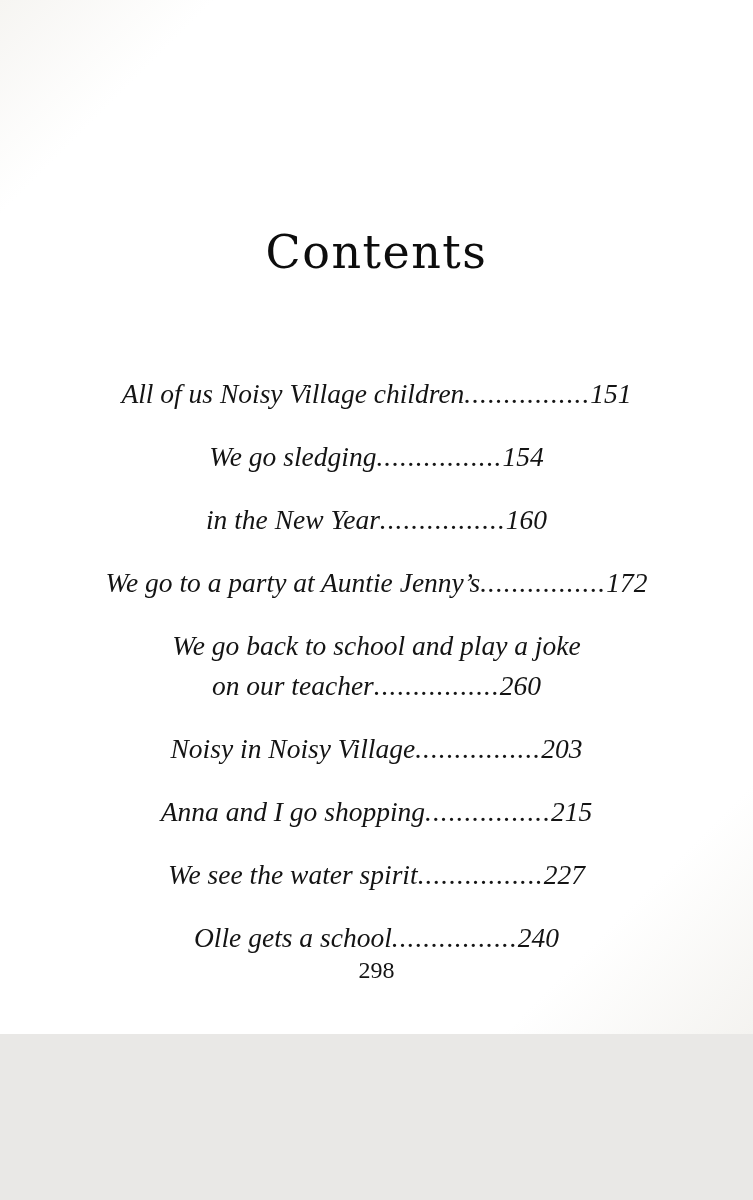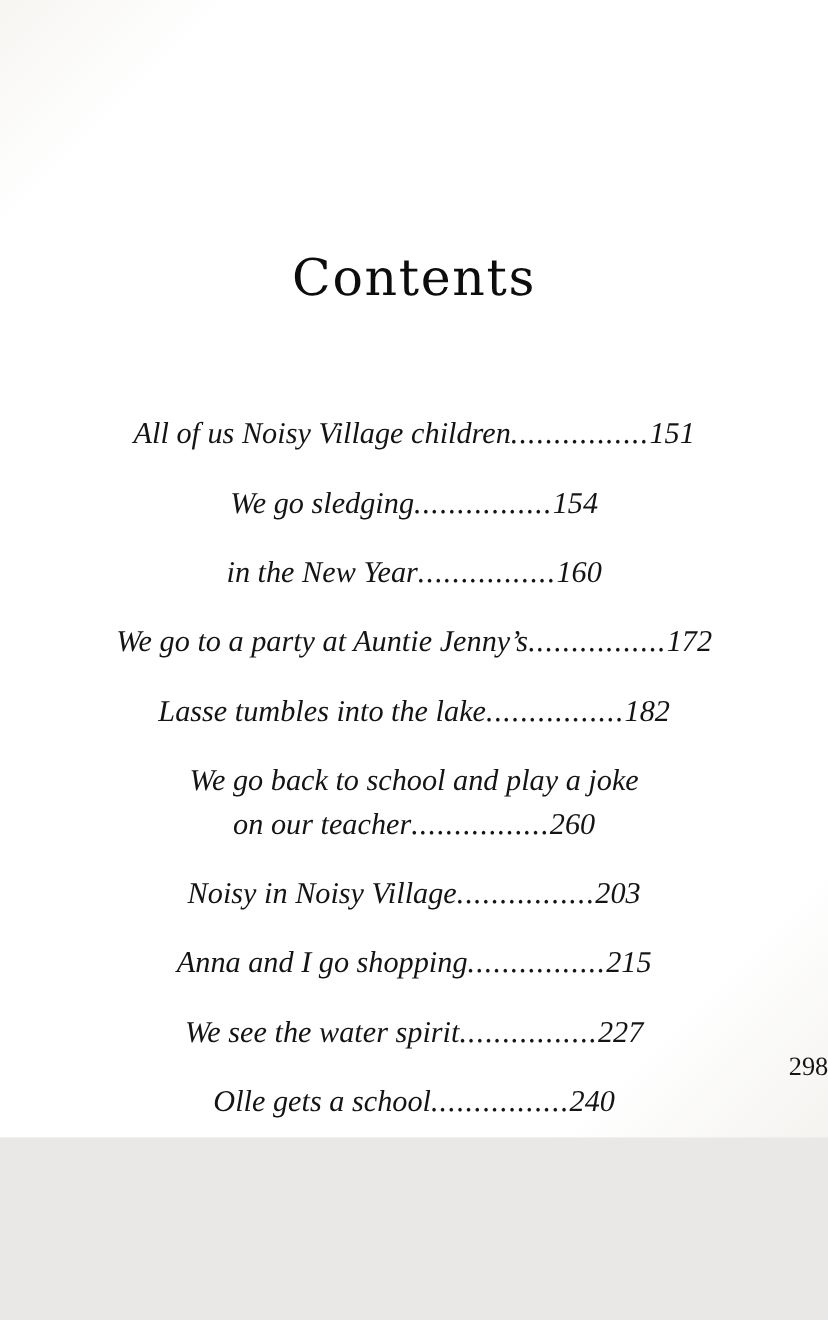--- a/index.html
+++ b/index.html
@@ -49,21 +49,21 @@
     font-style: italic;
     letter-spacing: 1px;
   }
   .pagenum {
   }
   .footer {
     position: absolute;
     left: 0;
     right: 0;
     bottom: 50px;
-    text-align: right;
+    text-align: center;
     font-size: 24px;
     font-style: normal;
     color: #141414;
   }
 </style>
 </head>
 <body>
 
 <div class="page">
   <h1 class="title">Contents</h1>
@@ -74,23 +74,20 @@
       <div class="entry">
         <div class="line"><span>We go sledging</span><span class="leader">................</span><span class="pagenum">154</span></div>
       </div>
       <div class="entry">
         <div class="line"><span>in the New Year</span><span class="leader">................</span><span class="pagenum">160</span></div>
       </div>
       <div class="entry">
         <div class="line"><span>We go to a party at Auntie Jenny’s</span><span class="leader">................</span><span class="pagenum">172</span></div>
       </div>
       <div class="entry">
-        <div class="line"><span>Lasse tumbles into the lake</span><span class="leader">................</span><span class="pagenum">182</span></div>
-      </div>
-      <div class="entry">
         <div class="line"><span>We go back to school and play a joke</span></div>
         <div class="line"><span>on our teacher</span><span class="leader">................</span><span class="pagenum">260</span></div>
       </div>
       <div class="entry">
         <div class="line"><span>Noisy in Noisy Village</span><span class="leader">................</span><span class="pagenum">203</span></div>
       </div>
       <div class="entry">
         <div class="line"><span>Anna and I go shopping</span><span class="leader">................</span><span class="pagenum">215</span></div>
       </div>
       <div class="entry">

